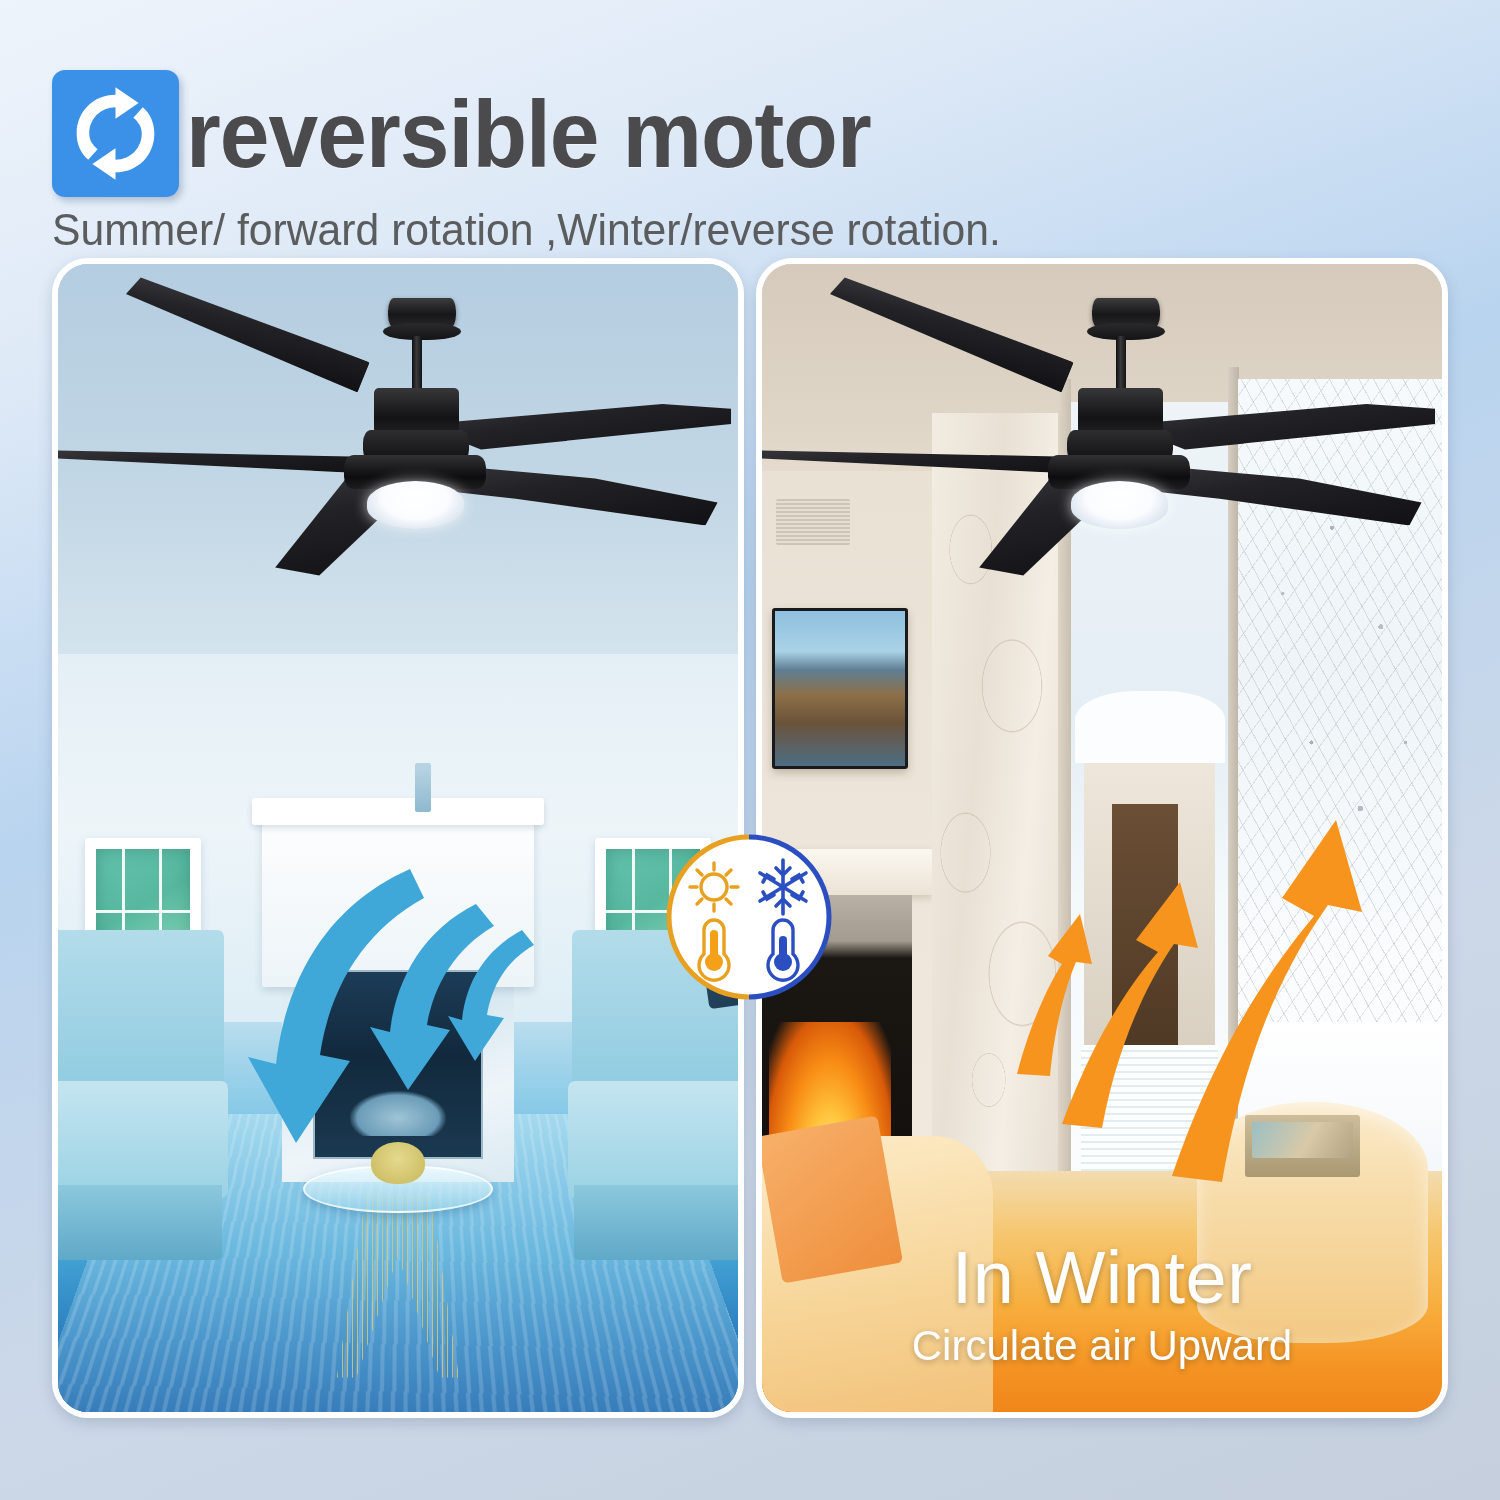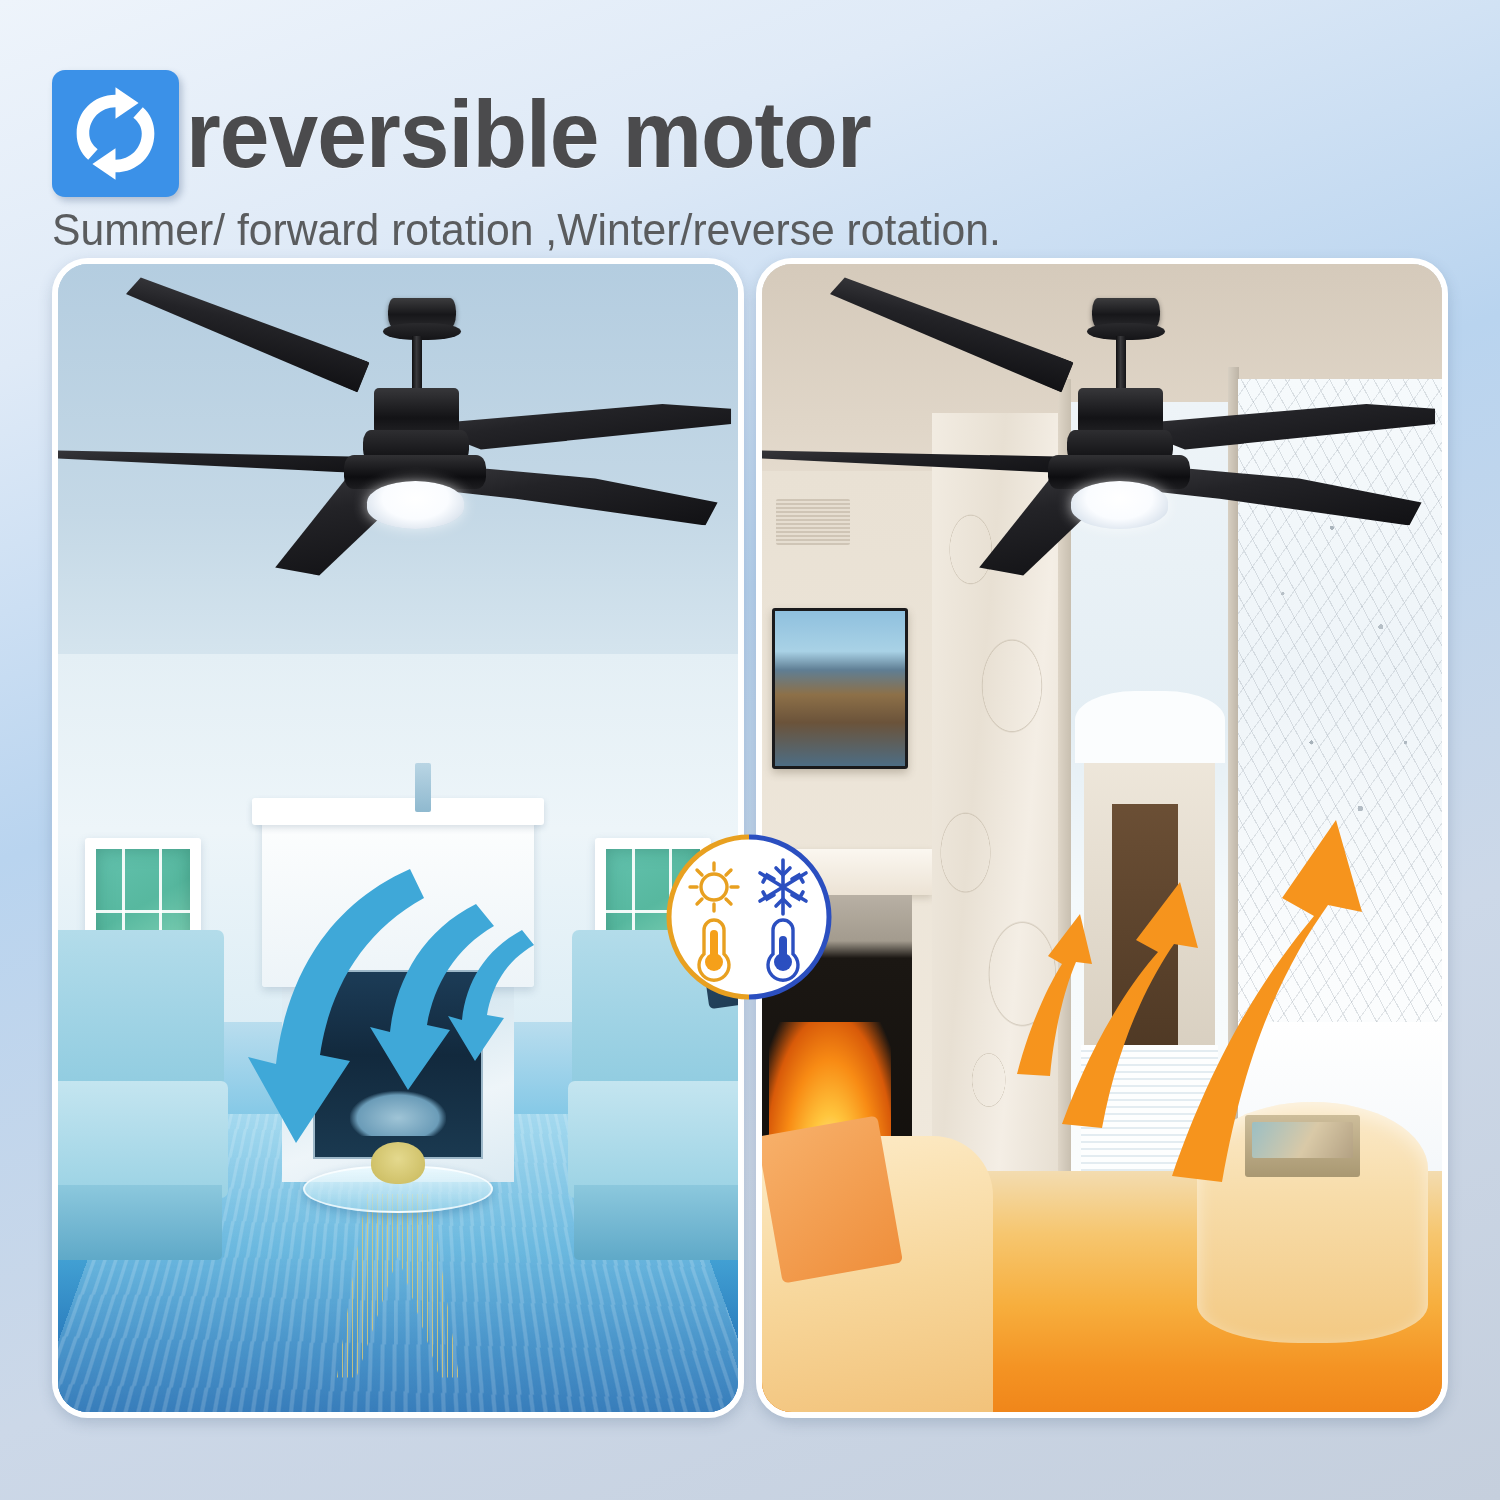--- a/index.html
+++ b/index.html
@@ -367,20 +367,24 @@
     <div class="arrows">
       <svg width="100%" height="100%" viewBox="0 0 680 1148" preserveAspectRatio="none" aria-hidden="true">
         <g fill="#f6941d">
           <path d="M255 810 C268 760 286 722 300 700 L286 692 L318 650 L330 700 L314 698 C302 726 292 768 288 812 Z"></path>
           <path d="M300 860 C330 778 366 722 396 688 L374 676 L418 618 L436 684 L412 680 C386 718 356 778 340 864 Z"></path>
           <path d="M410 912 C452 790 502 712 552 652 L520 634 L574 556 L600 648 L566 641 C524 700 484 780 460 918 Z"></path>
         </g>
       </svg>
     </div>
 
+    <div class="caption">
+      <div class="big">In Winter</div>
+      <div class="small">Circulate air Upward</div>
+    </div>
   </div>
 </div>
 
 <div id="center-badge">
   <svg width="170" height="170" viewBox="0 0 170 170" aria-hidden="true">
     <defs>
       <clipPath id="clipL">
           <rect x="0" y="0" width="85" height="170"></rect>
         </clipPath>
       <clipPath id="clipR">

